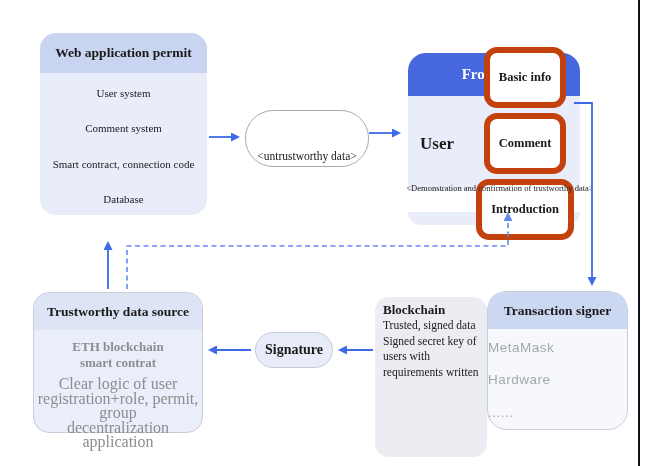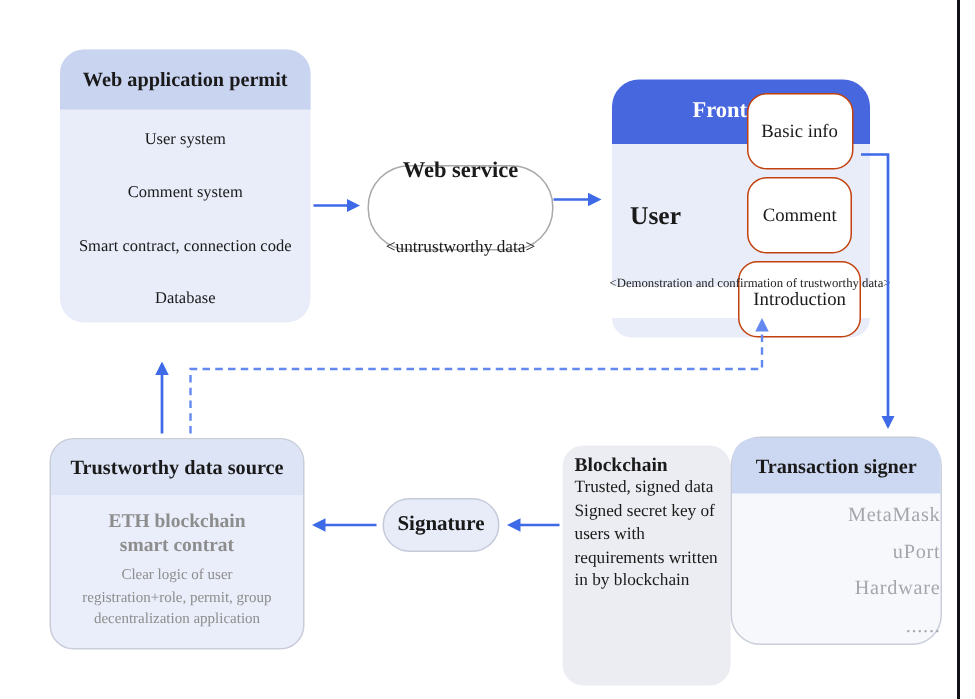--- a/index.html
+++ b/index.html
@@ -37,53 +37,53 @@
   .webservice-title{font-weight:bold;font-size:15px;line-height:17px;}
   .webservice-sub{font-size:11.5px;line-height:13px;margin-top:36px;}
 
   
   .frontend-box{left:408px;top:53px;width:172px;}
   .frontend-header{height:43px;border-radius:18px 18px 0 0;background:var(--frontend-header);
     display:flex;align-items:center;justify-content:center;color:#ffffff;font-weight:bold;font-size:15px;}
   .frontend-body{height:95px;background:var(--panel-body);display:flex;align-items:center;padding:0 4px 0 12px;box-sizing:border-box;}
   .frontend-user{font-weight:bold;font-size:17px;flex:1;}
   .pill-col{display:flex;flex-direction:column;align-items:center;gap:5px;margin-right:2px;}
-  .pill{background:#ffffff;border:1px solid #c2410c;border-radius:13px;font-size:12.5px;
-    padding:17px 9px;white-space:nowrap;cursor:pointer;}
+  .pill{background:#ffffff;border:6px solid #c2410c;border-radius:13px;font-size:12.5px;
+    padding:17px 9px;white-space:nowrap;cursor:pointer;font-weight:bold;}
   .frontend-spacer{height:21px;background:#ffffff;}
   .frontend-strip{height:13px;background:var(--panel-body);border-radius:0 0 18px 18px;}
   .frontend-caption{left:374px;top:183px;width:252px;text-align:center;font-size:8.5px;color:#222;}
 
   
   .signer-box{left:487px;top:291px;width:141px;height:139px;border-radius:20px;background:var(--signer-body);
     border:1px solid #c9cdda;box-sizing:border-box;z-index:2;}
   .signer-header{height:37px;border-radius:15px 15px 0 0;background:var(--signer-header);
     display:flex;align-items:center;justify-content:center;font-weight:bold;font-size:13.5px;}
   .signer-list{height:98px;display:flex;flex-direction:column;justify-content:space-around;padding:2px 0;}
-  .signer-item{text-align:right;font-family:Liberation Serif, serif;
+  .signer-item{text-align:left;font-family:Liberation Sans, sans-serif;
     font-size:13.5px;color:var(--signer-item-text);letter-spacing:.5px;}
 
   
   .blockchain-box{left:375px;top:297px;width:112px;height:160px;border-radius:14px;background:var(--blockchain-panel);
     padding:5px 0 0 8px;box-sizing:border-box;z-index:1;}
   .blockchain-title{font-weight:bold;font-size:13px;line-height:16px;}
   .blockchain-line{font-size:11.5px;line-height:15.5px;white-space:nowrap;}
 
   
   .signature{left:255px;top:332px;width:78px;height:36px;border-radius:18px;background:var(--signature-fill);
     border:1px solid #c5cada;display:flex;align-items:center;justify-content:center;
     font-weight:bold;font-size:14px;box-sizing:border-box;}
 
   
   .trust-box{left:33px;top:292px;width:170px;height:141px;border-radius:16px;background:var(--trustworthy-body);
     border:1px solid #c9cdda;box-sizing:border-box;}
   .trust-header{height:37px;border-radius:15px 15px 0 0;background:var(--trustworthy-header);
     display:flex;align-items:center;justify-content:center;font-weight:bold;font-size:13.5px;font-family:Liberation Serif, serif;}
   .trust-sub{margin-top:9px;text-align:center;font-weight:bold;font-size:13px;line-height:16px;color:var(--muted-text);}
-  .trust-desc{margin-top:6px;text-align:center;font-size:10px;line-height:14.5px;color:var(--muted-text);}
+  .trust-desc{margin-top:6px;text-align:center;font-size:16px;line-height:14.5px;color:var(--muted-text);}
 
   
   .connectors{left:0;top:0;width:650px;height:466px;pointer-events:none;z-index:3;}
   .conn-solid{stroke:var(--arrow-solid);stroke-width:1.8;fill:none;}
   .conn-dashed{stroke:var(--arrow-dashed);stroke-width:1.6;fill:none;stroke-dasharray:5 3.5;}
   #ah-solid path{fill:var(--arrow-solid);}
   #ah-dashed path{fill:var(--arrow-dashed);}
 
   .edge-line{left:638px;top:0;width:2px;height:466px;background:#111118;}
 </style>
@@ -96,21 +96,20 @@
     <div class="server-header">Web application permit</div>
     <div class="server-list">
       <div class="server-item">User system</div>
       <div class="server-item">Comment system</div>
       <div class="server-item">Smart contract, connection code</div>
       <div class="server-item">Database</div>
     </div>
   </div>
 
   <div class="abs webservice">
-    <div class="webservice-title">Web service</div>
     <div class="webservice-sub">&lt;untrustworthy data&gt;</div>
   </div>
 
   <div class="abs frontend-box">
     <div class="frontend-header">Front-end</div>
     <div class="frontend-body">
       <div class="frontend-user">User</div>
       <div class="pill-col">
         <div class="pill">Basic info</div>
         <div class="pill">Comment</div>
@@ -121,28 +120,26 @@
     <div class="frontend-strip"></div>
   </div>
   <div class="abs frontend-caption">&lt;Demonstration and confirmation of trustworthy data&gt;</div>
 
   <div class="abs blockchain-box">
     <div class="blockchain-title">Blockchain</div>
     <div class="blockchain-line">Trusted, signed data</div>
     <div class="blockchain-line">Signed secret key of</div>
     <div class="blockchain-line">users with</div>
     <div class="blockchain-line">requirements written</div>
-    <div class="blockchain-line">in by blockchain</div>
   </div>
 
   <div class="abs signer-box">
     <div class="signer-header">Transaction signer</div>
     <div class="signer-list">
       <div class="signer-item">MetaMask</div>
-      <div class="signer-item">uPort</div>
       <div class="signer-item">Hardware</div>
       <div class="signer-item">......</div>
     </div>
   </div>
 
   <div class="abs signature">Signature</div>
 
   <div class="abs trust-box">
     <div class="trust-header">Trustworthy data source</div>
     <div class="trust-sub">

